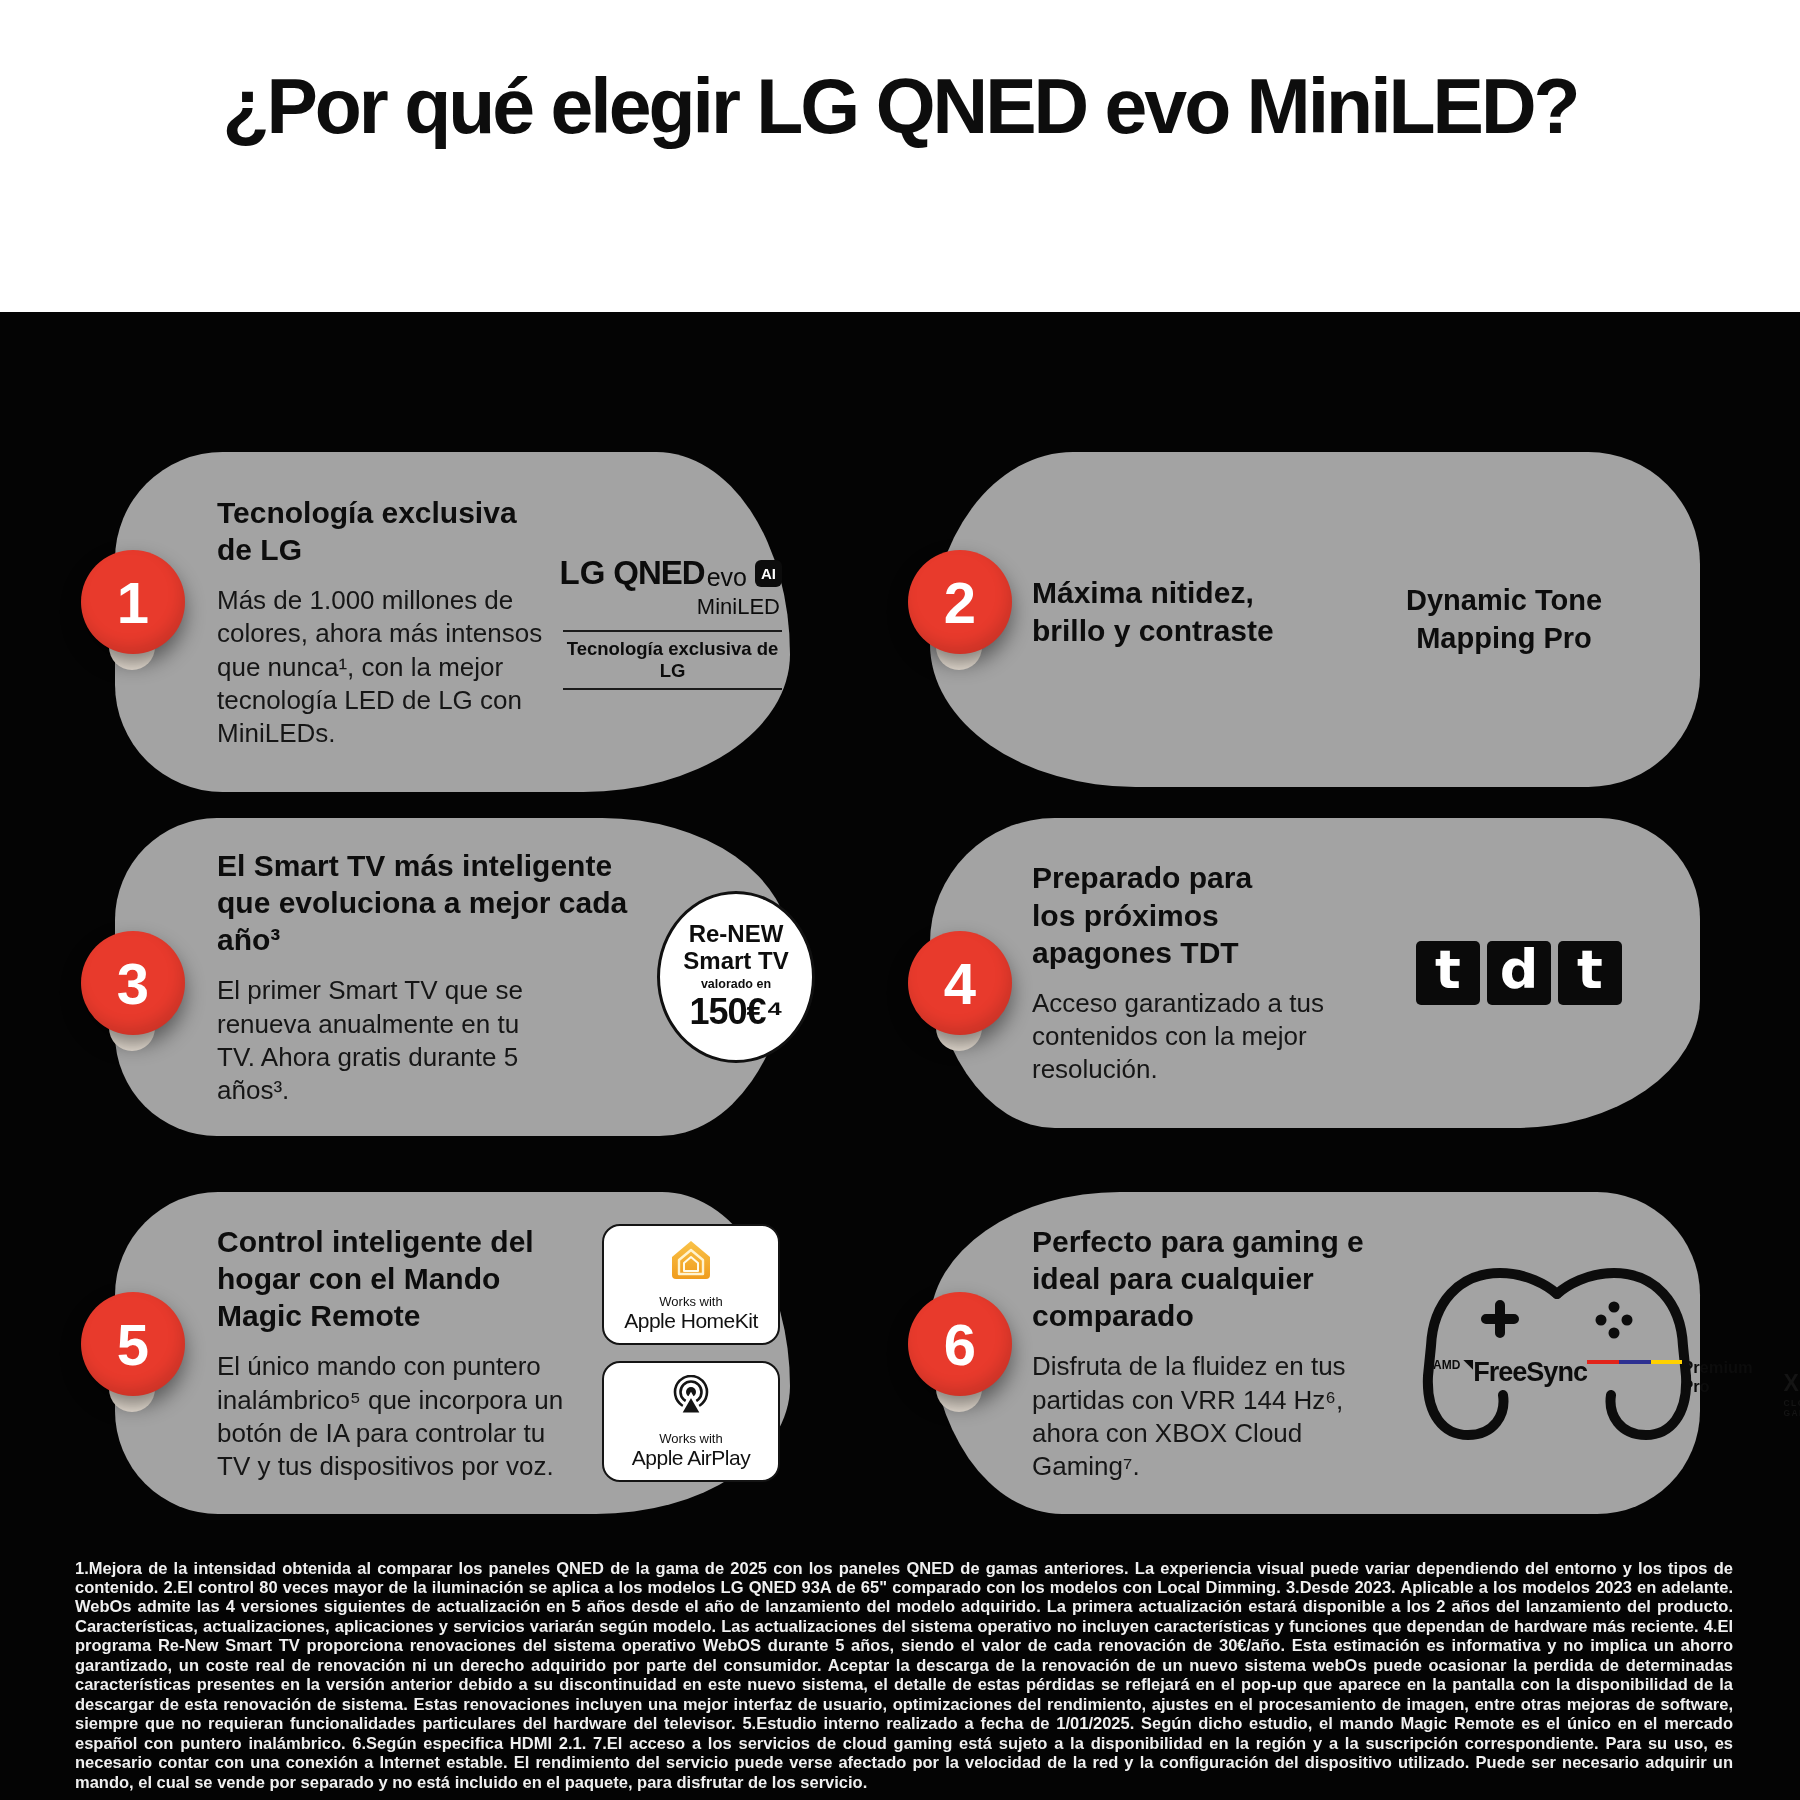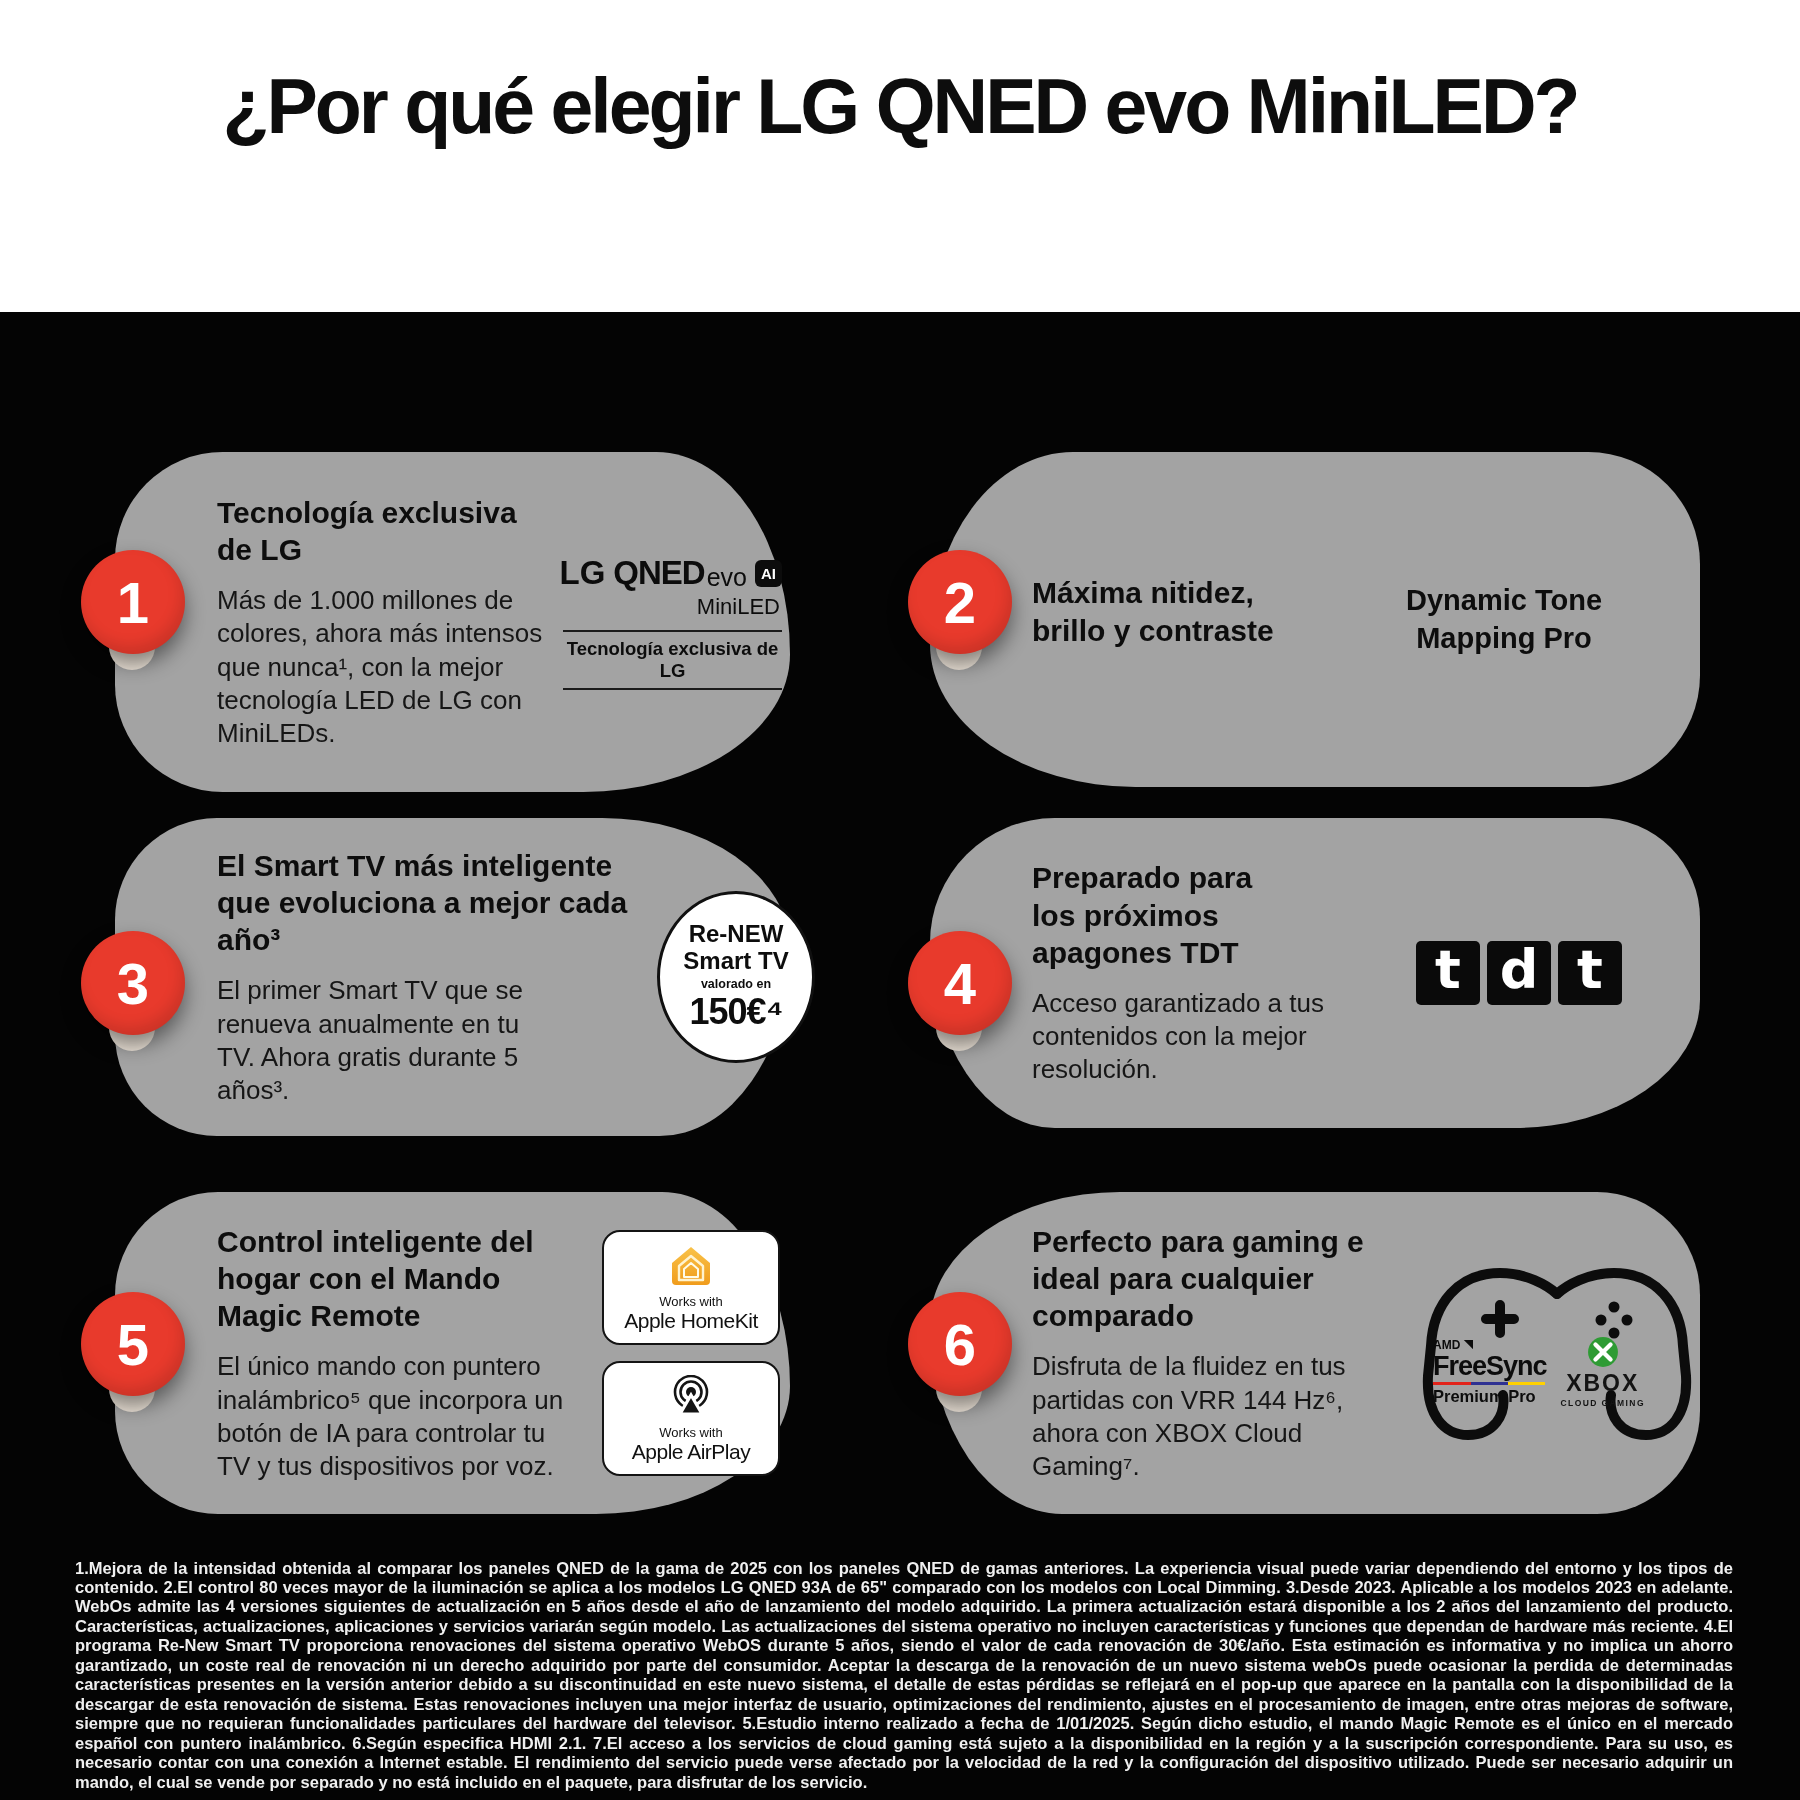--- a/index.html
+++ b/index.html
@@ -68,27 +68,27 @@
   .renew .l4{font-size:36px;font-weight:bold;letter-spacing:-1px;color:#0d0d0d;}
   
   .tdt{display:flex;gap:7px;}
   .tdt .tile{width:64px;height:64px;background:#0a0a0a;border-radius:5px;
     display:flex;align-items:center;justify-content:center;
     color:#fff;font-size:54px;font-weight:bold;font-family:"DejaVu Sans",sans-serif;line-height:1;padding-bottom:6px;box-sizing:border-box;}
   
   .applebadges{display:flex;flex-direction:column;gap:16px;}
   .abadge{width:158px;border:2.5px solid #141414;border-radius:18px;background:#fff;
     display:flex;flex-direction:column;align-items:center;padding:12px 8px 10px 8px;}
-  .abadge .ww{font-size:13px;color:#111;margin-top:6px;}
+  .abadge .ww{font-size:13px;color:#111;margin-top:12px;}
   .abadge .an{font-size:21px;color:#111;letter-spacing:-0.5px;}
   
   .gamewrap{position:relative;width:300px;height:190px;}
   .gamewrap svg.pad{position:absolute;left:0;top:0;}
   .gamelogos{position:absolute;left:26px;top:78px;width:250px;display:flex;align-items:center;gap:14px;}
-  .freesync{display:flex;flex-direction:column;align-items:flex-start;}
+  .freesync{display:flex;flex-direction:row;align-items:flex-start;}
   .amdline{display:flex;align-items:center;gap:3px;font-size:12px;font-weight:bold;color:#0c0c0c;}
   .amdmark{width:10px;height:10px;background:#0c0c0c;clip-path:polygon(100% 0,100% 100%,0 0);display:inline-block;}
   .fsname{font-size:27px;font-weight:bold;letter-spacing:-1px;color:#0c0c0c;line-height:1.05;}
   .fsline{width:112px;height:3.5px;margin:2px 0 2px 0;
     background:linear-gradient(to right,#e2231a 0 34%,#2e3192 34% 67%,#ffd100 67% 100%);}
   .fstier{font-size:16.5px;font-weight:bold;color:#0c0c0c;}
   .xboxblk{display:flex;flex-direction:column;align-items:center;}
   .xboxname{font-size:23px;font-weight:bold;letter-spacing:2px;color:#141414;margin-top:2px;}
   .xboxsub{font-size:8.5px;font-weight:bold;letter-spacing:1.4px;color:#141414;margin-top:1px;}
   

